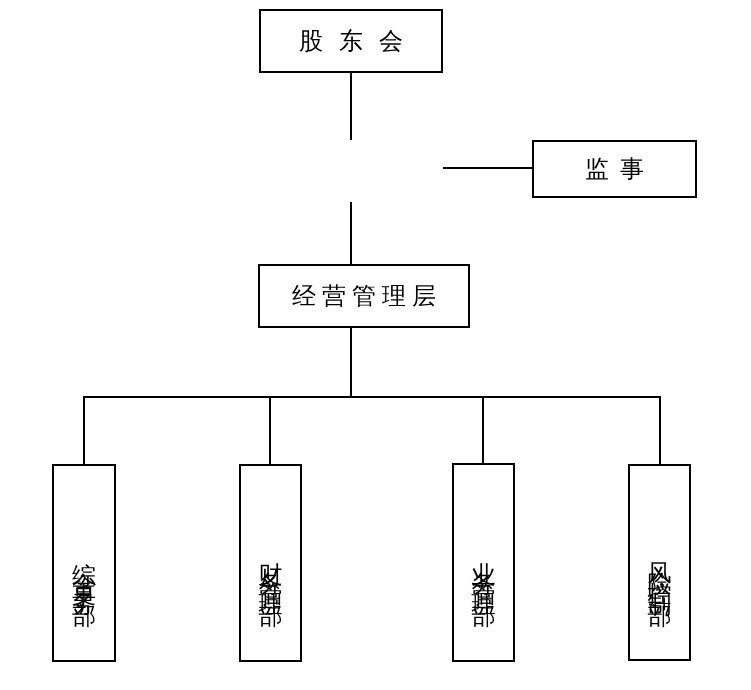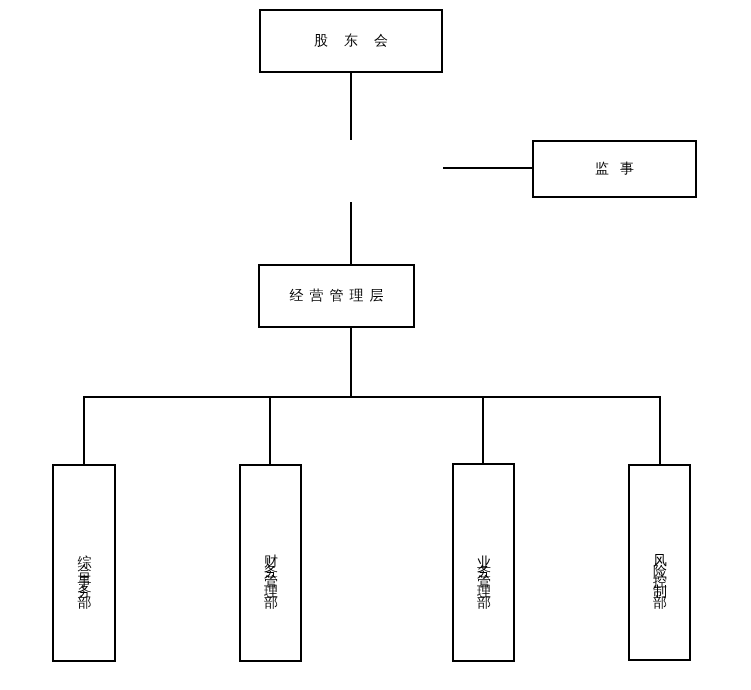--- a/index.html
+++ b/index.html
@@ -23,21 +23,21 @@
   .node {
     position: absolute;
     border: 2px solid #000000;
     background: #ffffff;
     box-sizing: border-box;
     display: flex;
     align-items: center;
     justify-content: center;
   }
   .node .label {
-    font-size: 14px;
+    font-size: 24px;
     line-height: 1;
     white-space: nowrap;
     color: #000000;
   }
   
   #n-shareholders .label { letter-spacing: 16px; padding-left: 16px; }
   #n-board        .label { letter-spacing: 14px; padding-left: 14px; }
   #n-supervisor   .label { letter-spacing: 11px; padding-left: 11px; }
   #n-management   .label { letter-spacing: 6px;  padding-left: 6px;  }
   
@@ -48,21 +48,21 @@
     padding-top: 10px;
   }
   .line {
     position: absolute;
     background: #000000;
   }
   
   #n-shareholders { left: 259px; top: 9px;   width: 184px; height: 64px; }
   #n-board        { left: 257px; top: 140px; width: 186px; height: 63px; }
   #n-supervisor   { left: 532px; top: 140px; width: 165px; height: 58px; }
-  #n-management   { left: 258px; top: 264px; width: 157px; height: 64px; }
+  #n-management   { left: 258px; top: 264px; width: 212px; height: 64px; }
   #n-dept1 { left: 52px;  top: 464px; width: 64px; height: 198px; }
   #n-dept2 { left: 239px; top: 464px; width: 63px; height: 198px; }
   #n-dept3 { left: 452px; top: 463px; width: 63px; height: 199px; }
   #n-dept4 { left: 628px; top: 464px; width: 63px; height: 197px; }
   
   #l-sh-board   { left: 350px; top: 72px;  width: 2px;   height: 68px; }
   #l-board-sup  { left: 443px; top: 167px; width: 89px;  height: 2px;  }
   #l-board-mgmt { left: 350px; top: 202px; width: 2px;   height: 62px; }
   #l-mgmt-bus   { left: 350px; top: 327px; width: 2px;   height: 70px; }
   #l-bus        { left: 83px;  top: 396px; width: 578px; height: 2px;  }

